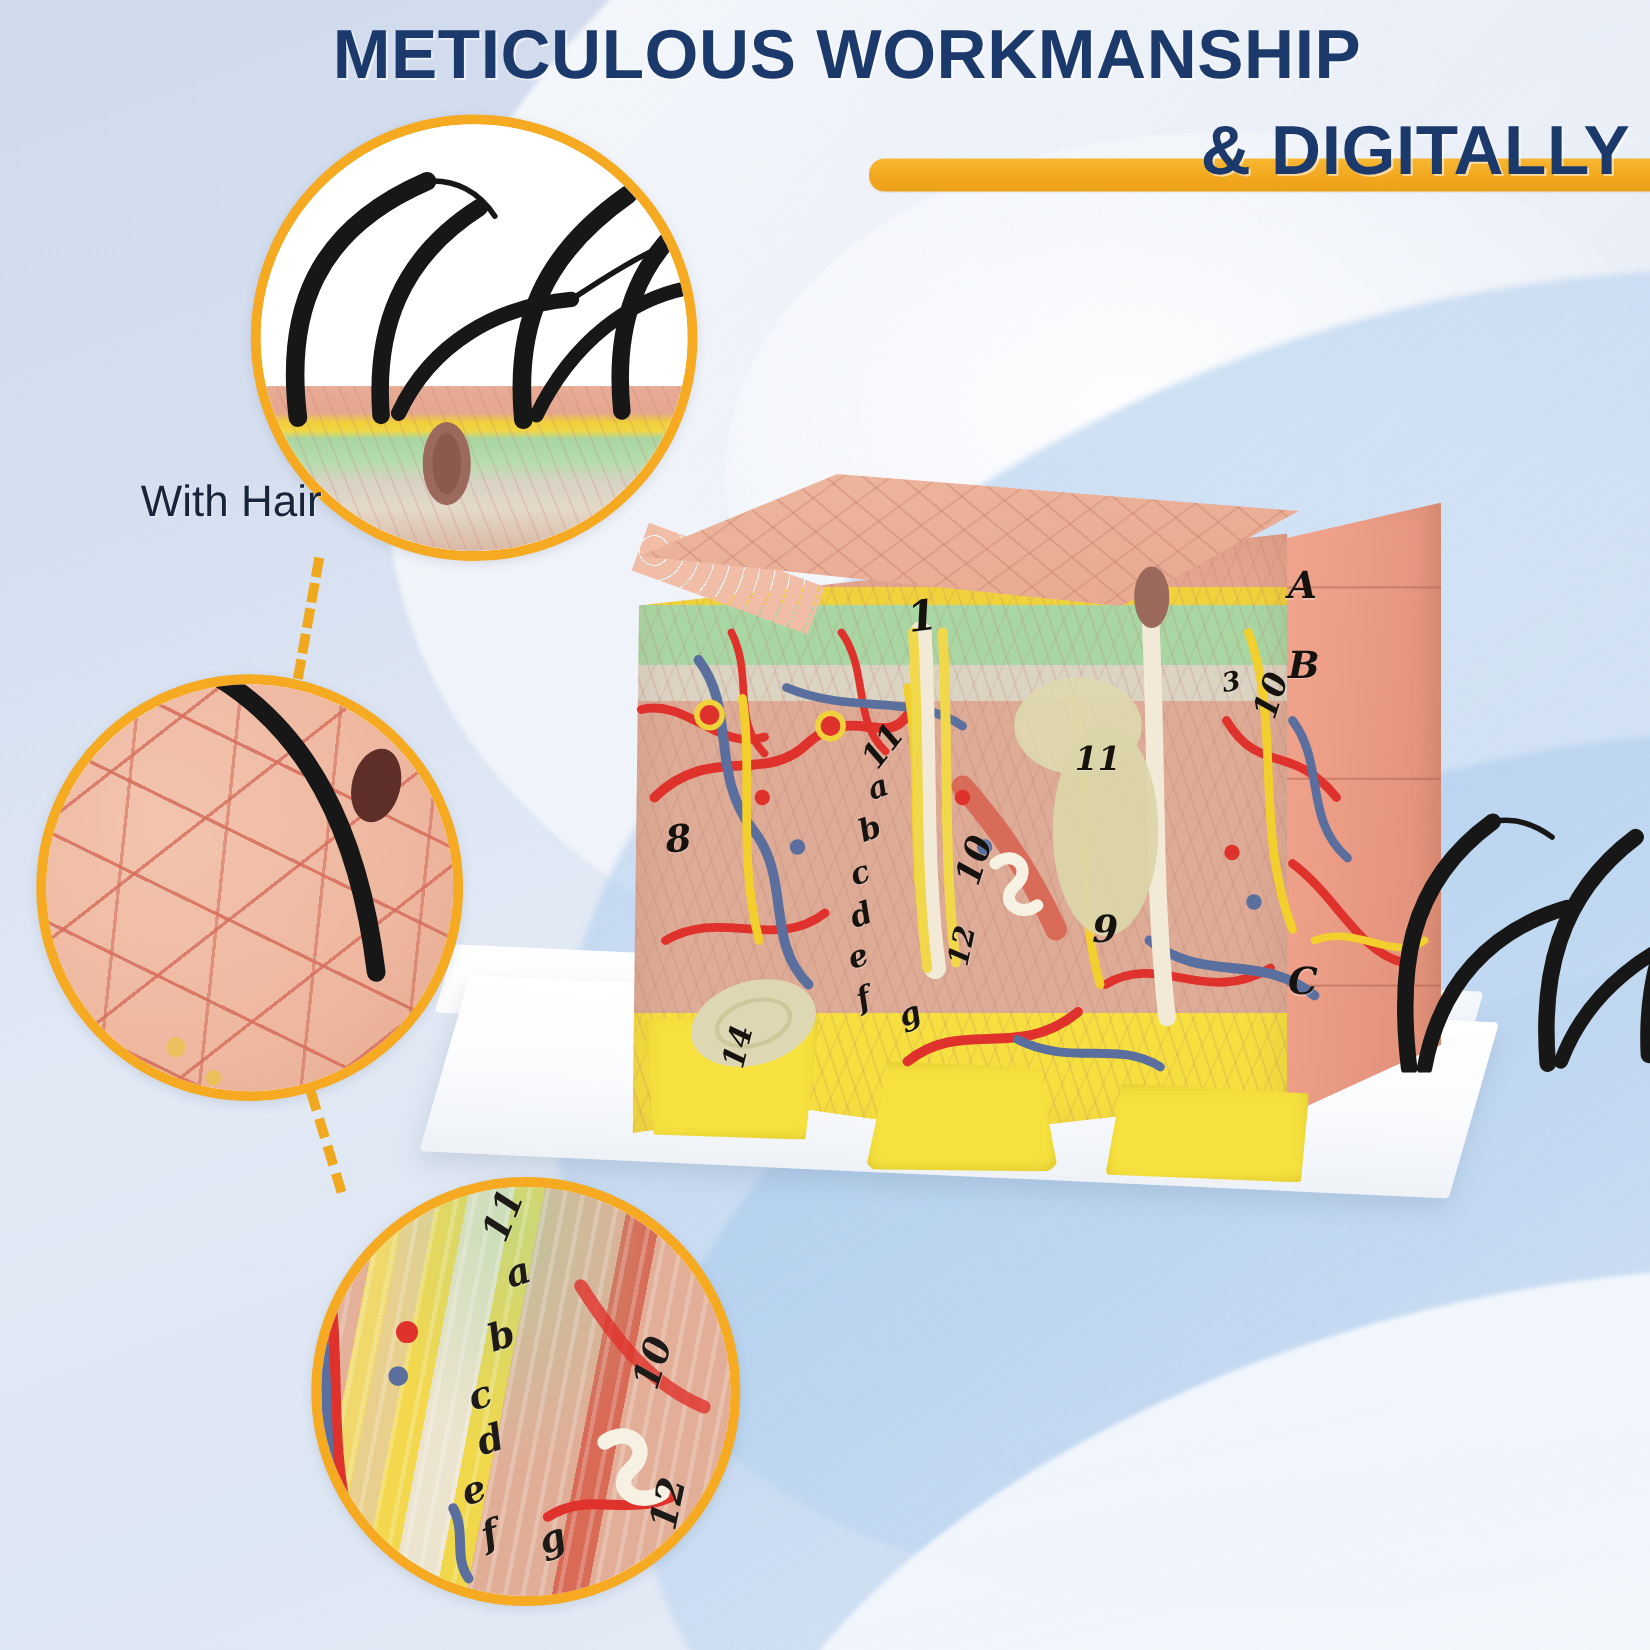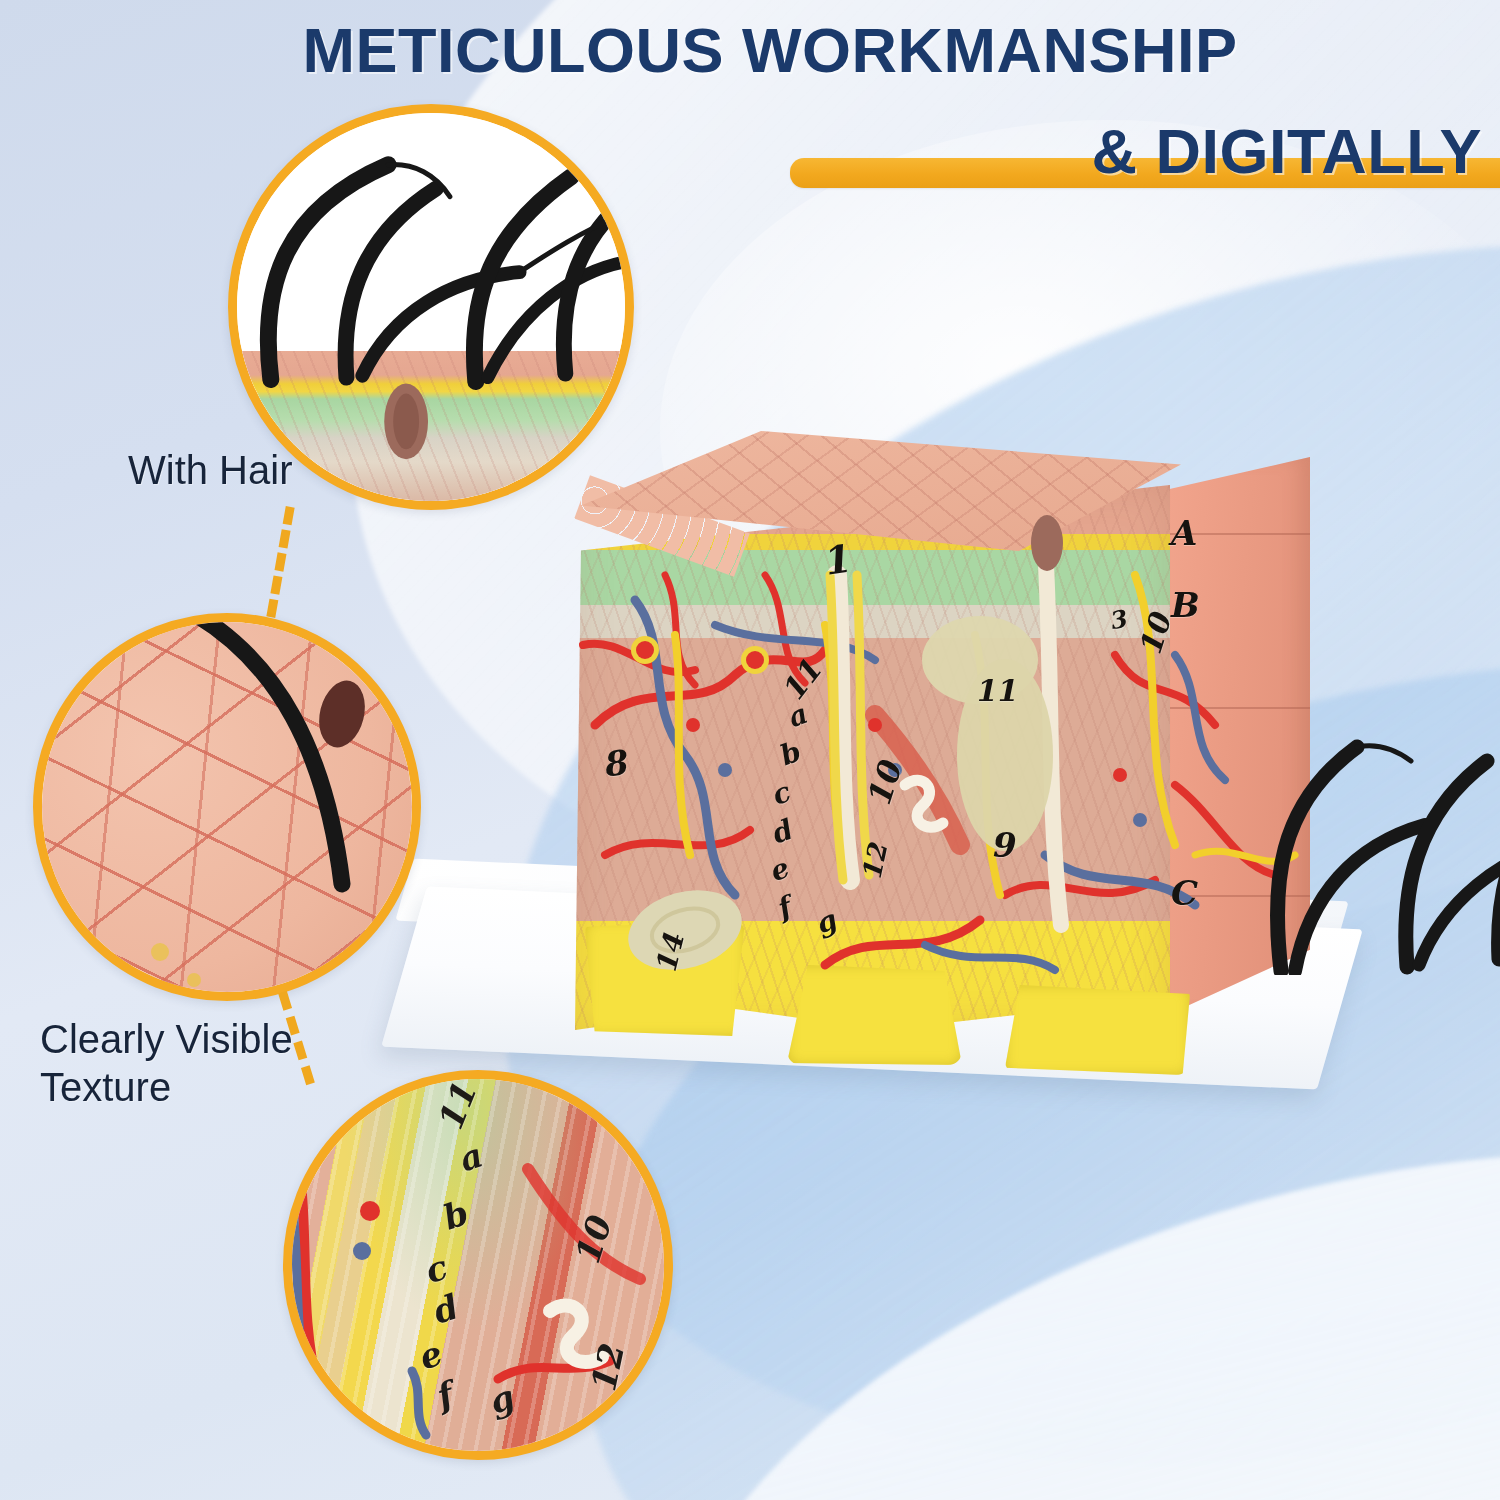--- a/index.html
+++ b/index.html
@@ -30,21 +30,21 @@
     background:radial-gradient(ellipse at 40% 40%,rgba(255,255,255,.9),rgba(255,255,255,0) 70%);}
 
   
   .headline{position:absolute;left:0;top:12px;width:1500px;text-align:center;pointer-events:none;}
   .hl-line{
     color:#1b3a6b;font-weight:bold;letter-spacing:.5px;
     text-shadow:2px 2px 0 rgba(255,255,255,.55);
     font-family:"Liberation Sans", sans-serif;
   }
   .hl1{font-size:63px;line-height:76px;padding-left:40px;}
-  .hl2-wrap{position:relative;height:96px;margin-top:20px;}
+  .hl2-wrap{position:relative;height:96px;margin-top:6px;}
   .accent-bar{
     position:absolute;left:790px;top:50px;width:720px;height:30px;
     background:linear-gradient(180deg,#f7b733 0%,#f2a81e 55%,#eba017 100%);
     border-radius:14px 0 0 14px;
     box-shadow:0 1px 2px rgba(0,0,0,.08);
   }
   .hl2{position:absolute;right:18px;top:0;font-size:63px;line-height:86px;}
 
   
   .circle{
@@ -53,21 +53,21 @@
     overflow:hidden;
     box-shadow:0 3px 10px rgba(40,60,90,.12);
     background:#fff;
   }
   .c1{left:228px;top:104px;width:388px;height:388px;}
   .c2{left:33px;top:613px;width:370px;height:370px;}
   .c3{left:283px;top:1070px;width:372px;height:372px;}
 
   .cap{position:absolute;color:#17243a;font-size:40px;line-height:48px;
        text-shadow:1px 1px 0 rgba(255,255,255,.4);white-space:pre-line;}
-  .cap1{left:128px;top:446px;}
+  .cap1{left:128px;top:432px;}
   .cap2{left:40px;top:1015px;}
   .cap3{left:296px;top:1443px;font-size:40px;}
 
   
   .dash{position:absolute;width:0;border-left:9px dashed #f0a81f;}
   .d1{left:276px;top:506px;height:112px;transform:rotate(10deg);}
   .d2{left:292px;top:990px;height:96px;transform:rotate(-17deg);}
 
   
   .c1-sky{position:absolute;inset:0;background:#ffffff;}
@@ -333,22 +333,20 @@
   <div class="circle c2">
     <div class="c2-skin"></div>
     <div class="c2-net"></div>
     <svg viewBox="0 0 370 370" style="position:absolute;inset:0;width:100%;height:100%">
       <path d="M150 -10 C236 40 284 130 300 262" fill="none" stroke="#171717" stroke-width="17" stroke-linecap="round"></path>
       <ellipse cx="300" cy="92" rx="22" ry="34" fill="#5d2f28" transform="rotate(14 300 92)"></ellipse>
       <circle cx="118" cy="330" r="9" fill="#e8c43f" opacity=".7"></circle>
       <circle cx="152" cy="358" r="7" fill="#e8c43f" opacity=".7"></circle>
     </svg>
   </div>
-  <div class="cap cap2">Clearly Visible
-Texture</div>
   <div class="dash d2"></div>
 
   <div class="circle c3">
     <div class="c3-art"></div>
     <div class="c3-shade"></div>
     <svg viewBox="0 0 372 372" style="position:absolute;inset:0;width:100%;height:100%">
       <g fill="none" stroke-linecap="round">
         <path d="M6 80 C18 160 6 230 26 310" stroke="#e0322c" stroke-width="10"></path>
         <path d="M-4 96 C10 170 0 240 16 318" stroke="#5a6f9e" stroke-width="9"></path>
         <path d="M236 90 C268 140 300 180 348 200" stroke="#e0322c" stroke-width="12" opacity=".8"></path>

